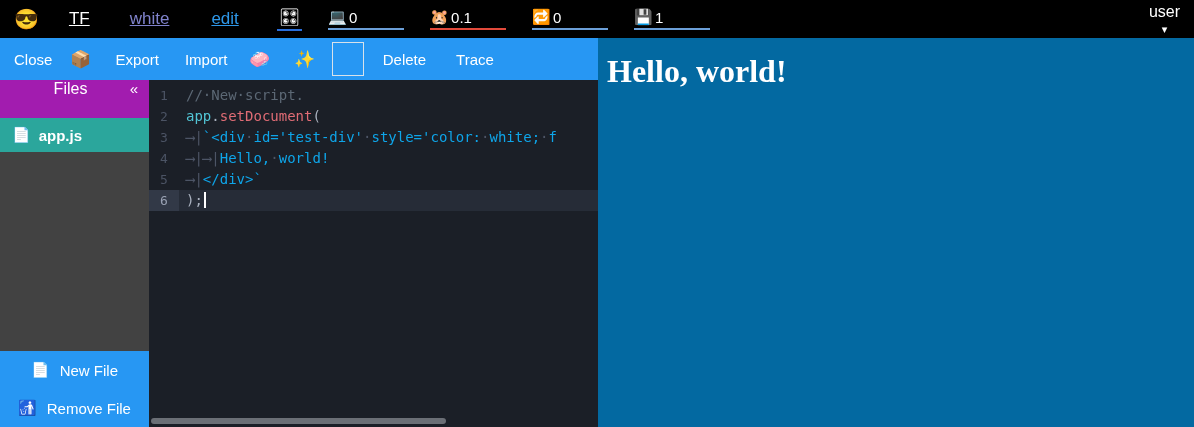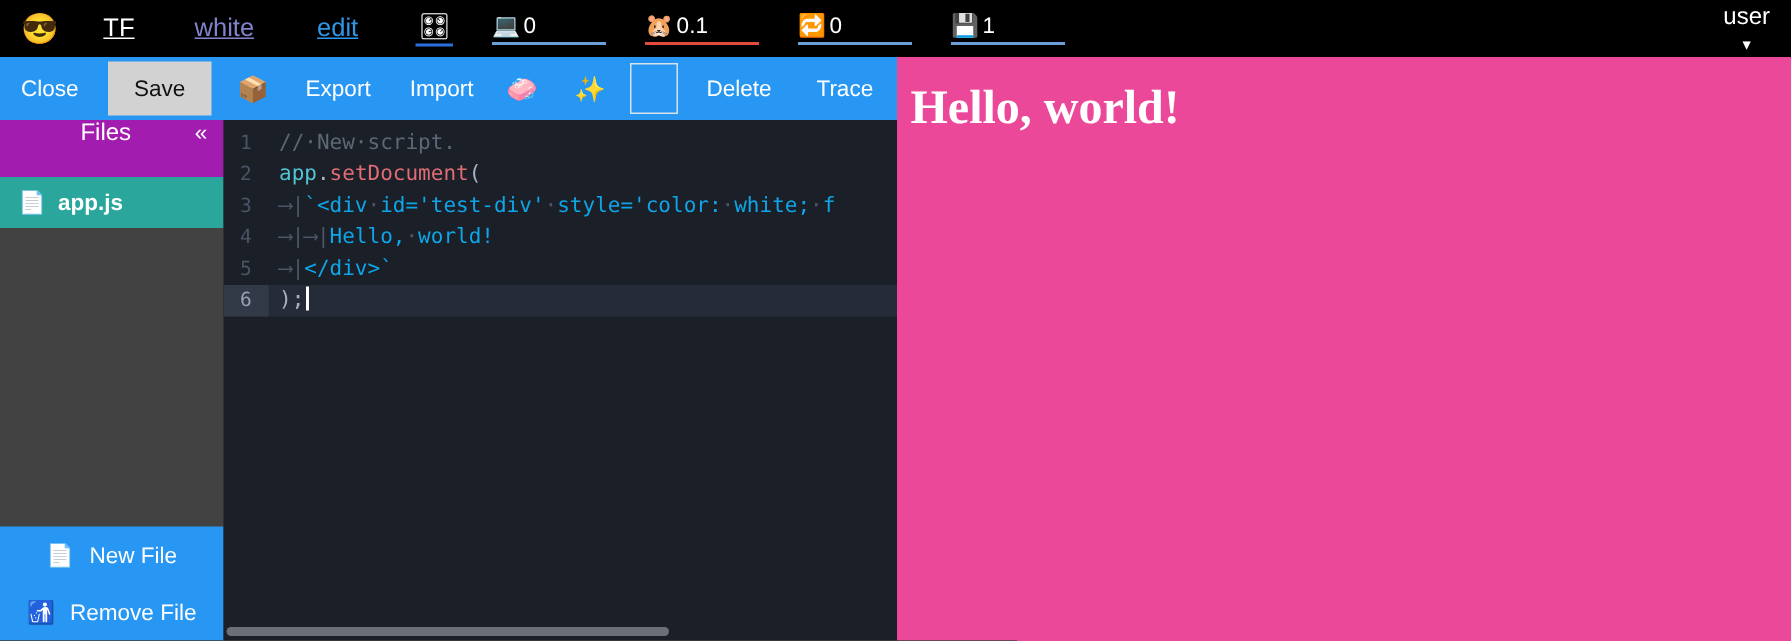--- a/index.html
+++ b/index.html
@@ -18,21 +18,21 @@
             border-bottom:2px solid #6b9fd8; padding-bottom:2px; font-size:15px; color:#fff; cursor:text; }
   .metric .m-icon { font-size:15px; }
   .metric.u-red { border-bottom-color:#e24a3b; }
   .tb-spacer { flex:1; }
   .user-menu { margin-right:14px; font-size:16px; color:#fff; cursor:pointer; display:flex; align-items:center; gap:2px;flex-direction:column; }
   .user-menu .caret { font-size:11px; }
 
   
   .main { display:flex; height:389px; }
   .left-pane { width:598px; display:flex; flex-direction:column; }
-  .preview { flex:1; background:#ec4899; overflow:hidden; }
+  .preview { flex:1; background:#0369a1; overflow:hidden; }
   .preview h1 { color:#ffffff; font-family:"Liberation Serif", serif; font-size:32px; font-weight:700;
                 margin:15px 0 0 9px; }
 
   
   .toolbar { height:42px; background:#2797f3; display:flex; align-items:center; color:#fff; font-size:15px; flex-shrink:0; }
   .tool-btn { background:none; border:none; color:#fff; font-size:15px; font-family:inherit; cursor:pointer; }
   .btn-close  { margin-left:14px; }
   .btn-save   { margin-left:20px; background:#d2d2d2; color:#111; height:36px; padding:0 17px; }
   .btn-pkg    { margin-left:18px; font-size:17px; }
   .btn-export { margin-left:24px; }
@@ -114,21 +114,20 @@
     <span class="caret">▾</span>
   </span>
 </div>
 
 <div class="main">
 
   <div class="left-pane">
 
     <div class="toolbar">
       <button class="tool-btn btn-close">Close</button>
-      <button class="tool-btn btn-save">Save</button>
       <button class="tool-btn btn-pkg">📦</button>
       <button class="tool-btn btn-export">Export</button>
       <button class="tool-btn btn-import">Import</button>
       <button class="tool-btn btn-soap">🧼</button>
       <button class="tool-btn btn-spark">✨</button>
       <button class="tool-btn btn-empty"></button>
       <button class="tool-btn btn-delete">Delete</button>
       <button class="tool-btn btn-trace">Trace</button>
     </div>
 

